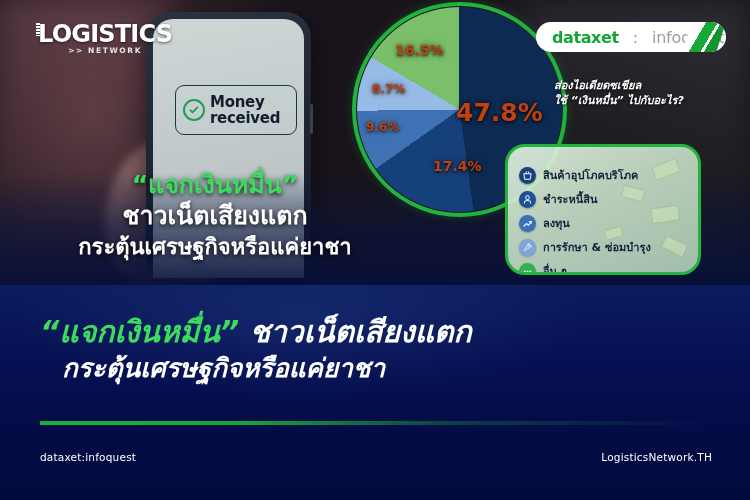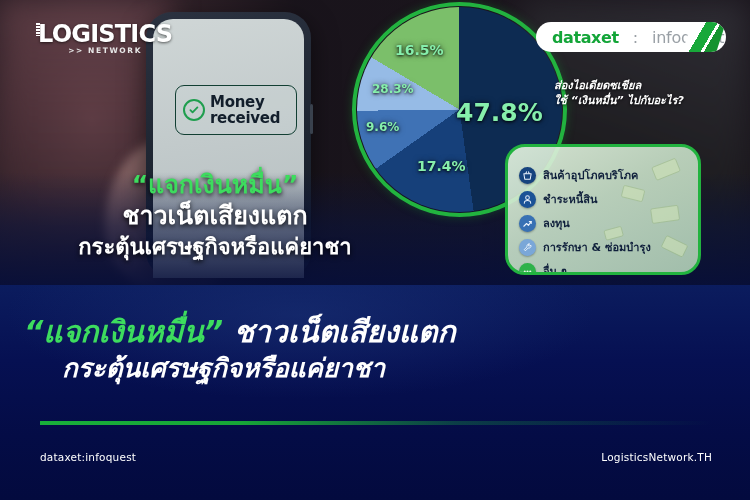--- a/index.html
+++ b/index.html
@@ -95,26 +95,26 @@
     position:absolute; left:5px; top:5px; width:205px; height:205px; border-radius:50%;
     background:conic-gradient(
       #0d2b52 0deg 172.1deg,
       #16407a 172.1deg 234.7deg,
       #3f72b5 234.7deg 269.3deg,
       #96bbe6 269.3deg 300.6deg,
       #7bbf6a 300.6deg 360deg
     );
   }
   .pie-lbl {
-    position:absolute; color:#86efac; font-weight:bold;
+    position:absolute; color:#c2410c; font-weight:bold;
     text-shadow:0 1px 3px rgba(0,0,0,.85), 0 0 6px rgba(0,0,0,.6);
     white-space:nowrap;
   }
   .lbl-478 { font-size:25px; left:104px; top:96px; }
-  .lbl-174 { font-size:14px; left:65px; top:156px; }
+  .lbl-174 { font-size:14px; left:81px; top:156px; }
   .lbl-96  { font-size:12px; left:14px; top:118px; }
   .lbl-87  { font-size:12px; left:20px; top:80px; }
   .lbl-165 { font-size:14px; left:43px; top:40px; }
 
   
   .dx-pill {
     position:absolute; left:536px; top:22px; width:190px; height:30px;
     background:#fff; border-radius:15px; overflow:hidden;
     display:flex; align-items:center; padding-left:16px;gap:12px;
   }
@@ -165,21 +165,21 @@
     text-shadow:0 2px 5px rgba(0,0,0,.85); }
 
   
   .banner {
     position:absolute; left:0; top:285px; width:750px; height:215px;
     background:
       radial-gradient(ellipse 420px 120px at 300px 30px, rgba(28,52,120,.55) 0%, rgba(10,22,74,0) 70%),
       linear-gradient(180deg, #0b1c5e 0%, #061052 35%, #040c46 70%, #030a3e 100%);
   }
   .bn-1 {
-    position:absolute; left:24px; top:28px; font-size:30px; font-weight:bold;
+    position:absolute; left:40px; top:28px; font-size:30px; font-weight:bold;
     line-height:38px; font-style:italic; white-space:nowrap;
   }
   .bn-1 .g { color:#3ddc5e; }
   .bn-1 .w { color:#ffffff; }
   .bn-2 {
     position:absolute; left:62px; top:66px; font-size:26px; font-weight:bold;
     line-height:34px; font-style:italic; color:#ffffff; white-space:nowrap;
   }
   .divider {
     position:absolute; left:40px; top:136px; width:672px; height:4px;
@@ -223,21 +223,21 @@
     <div class="main">LOGISTICS</div>
     <div class="sub">&gt;&gt; NETWORK</div>
   </div>
 
   <div class="pie-wrap">
     <div class="pie"></div>
     <div class="pie-ring"></div>
     <span class="pie-lbl lbl-478">47.8%</span>
     <span class="pie-lbl lbl-174">17.4%</span>
     <span class="pie-lbl lbl-96">9.6%</span>
-    <span class="pie-lbl lbl-87">28.3%</span>
+    <span class="pie-lbl lbl-87">8.7%</span>
     <span class="pie-lbl lbl-165">16.5%</span>
   </div>
 
   <div class="dx-pill">
     <span class="dx-a">dataxet</span>
     <span class="dx-colon">:</span>
     <span class="dx-b">infoquest</span>
     <span class="dx-slash"></span>
   </div>
 

